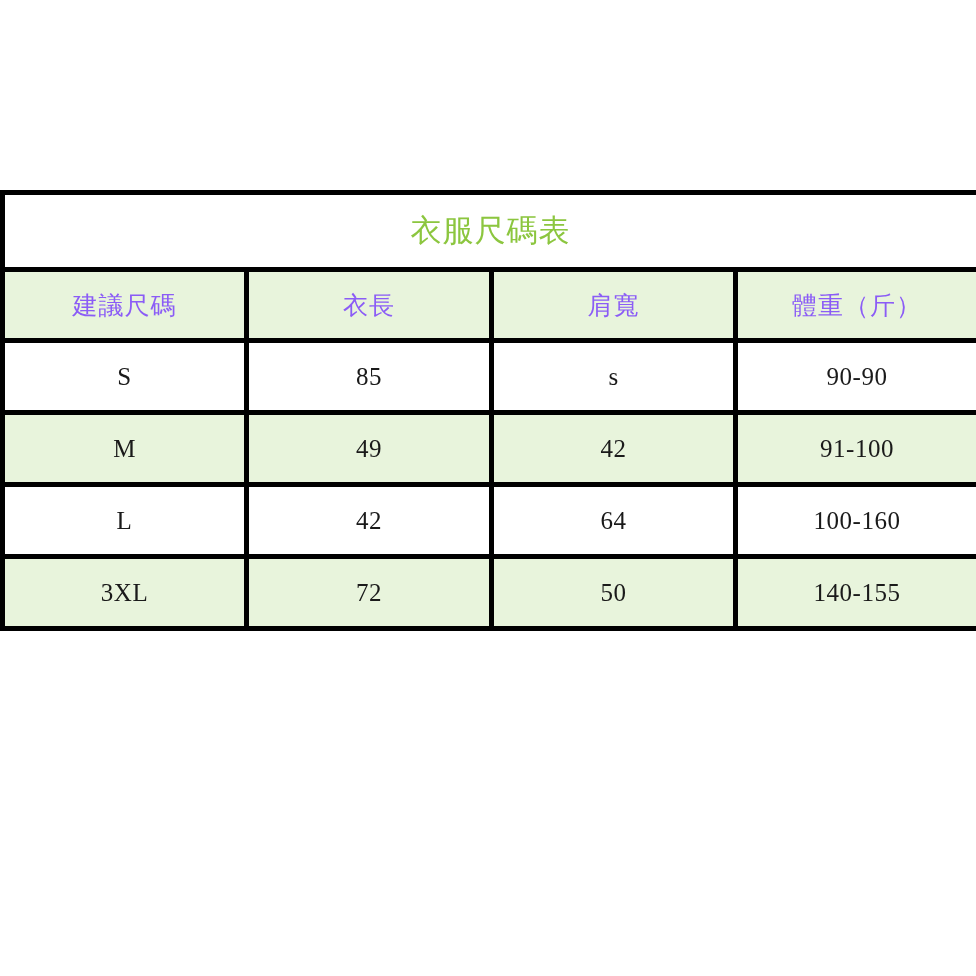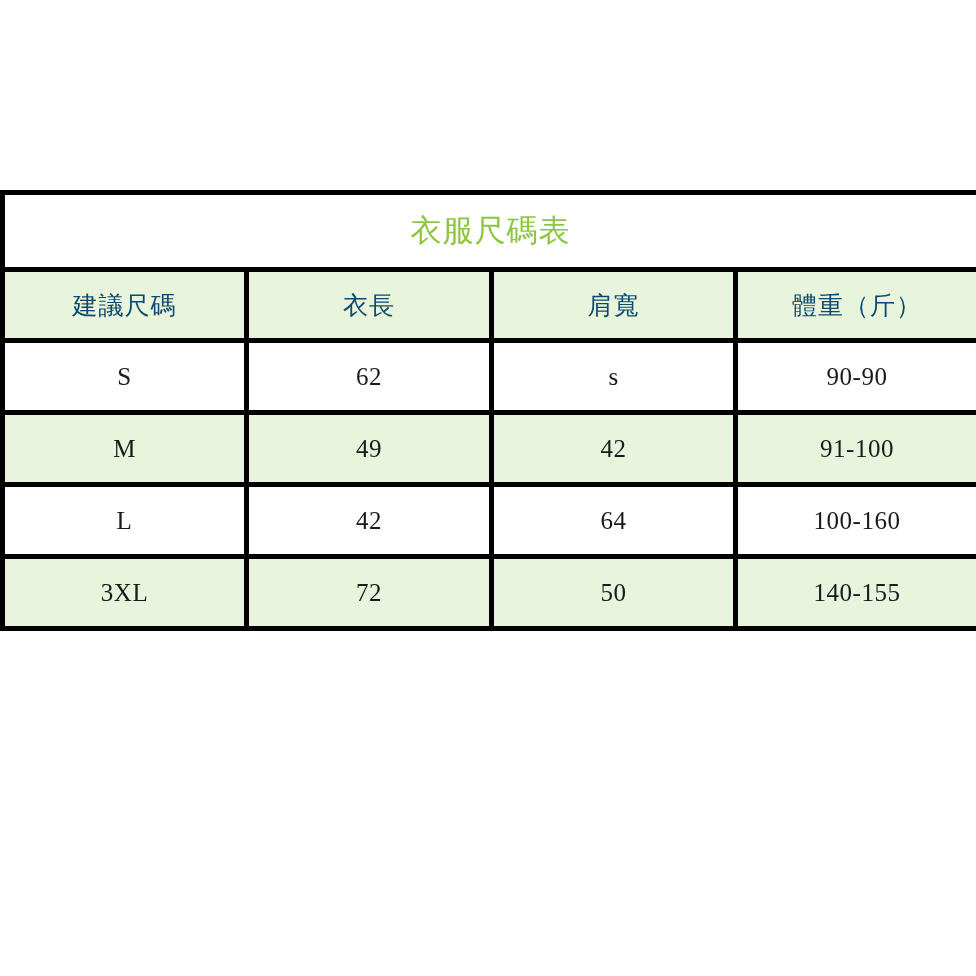--- a/index.html
+++ b/index.html
@@ -48,21 +48,21 @@
   .title-text {
     color: #8cc63f;
     font-size: 31px;
     letter-spacing: 1px;
     line-height: 72px;
   }
   .header-row td {
     height: 66px;
     background: #e8f4dc;
     font-size: 25px;
-    color: #0c4a6e;
+    color: #8b5cf6;
     letter-spacing: 1px;
   }
   tbody tr td {
     height: 67px;
     font-size: 25px;
     letter-spacing: 0.5px;
   }
   tbody tr.odd td {
     background: #ffffff;
   }
@@ -93,21 +93,21 @@
       <tr class="header-row">
         <td>建議尺碼</td>
         <td>衣長</td>
         <td>肩寬</td>
         <td>體重（斤）</td>
       </tr>
     </thead>
     <tbody>
       <tr class="odd">
         <td>S</td>
-        <td class="num">62</td>
+        <td class="num">85</td>
         <td class="num">s</td>
         <td class="num">90-90</td>
       </tr>
       <tr class="even">
         <td>M</td>
         <td class="num">49</td>
         <td class="num">42</td>
         <td class="num">91-100</td>
       </tr>
       <tr class="odd">

